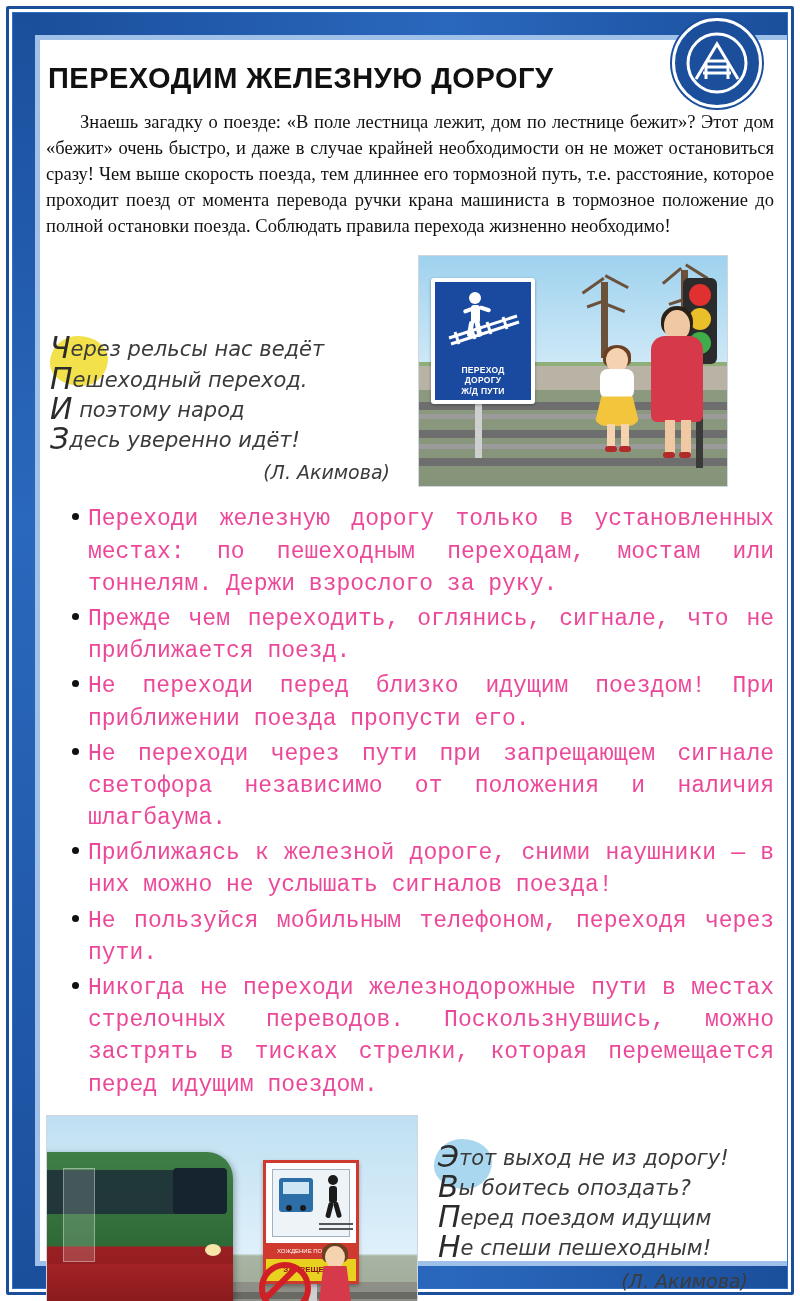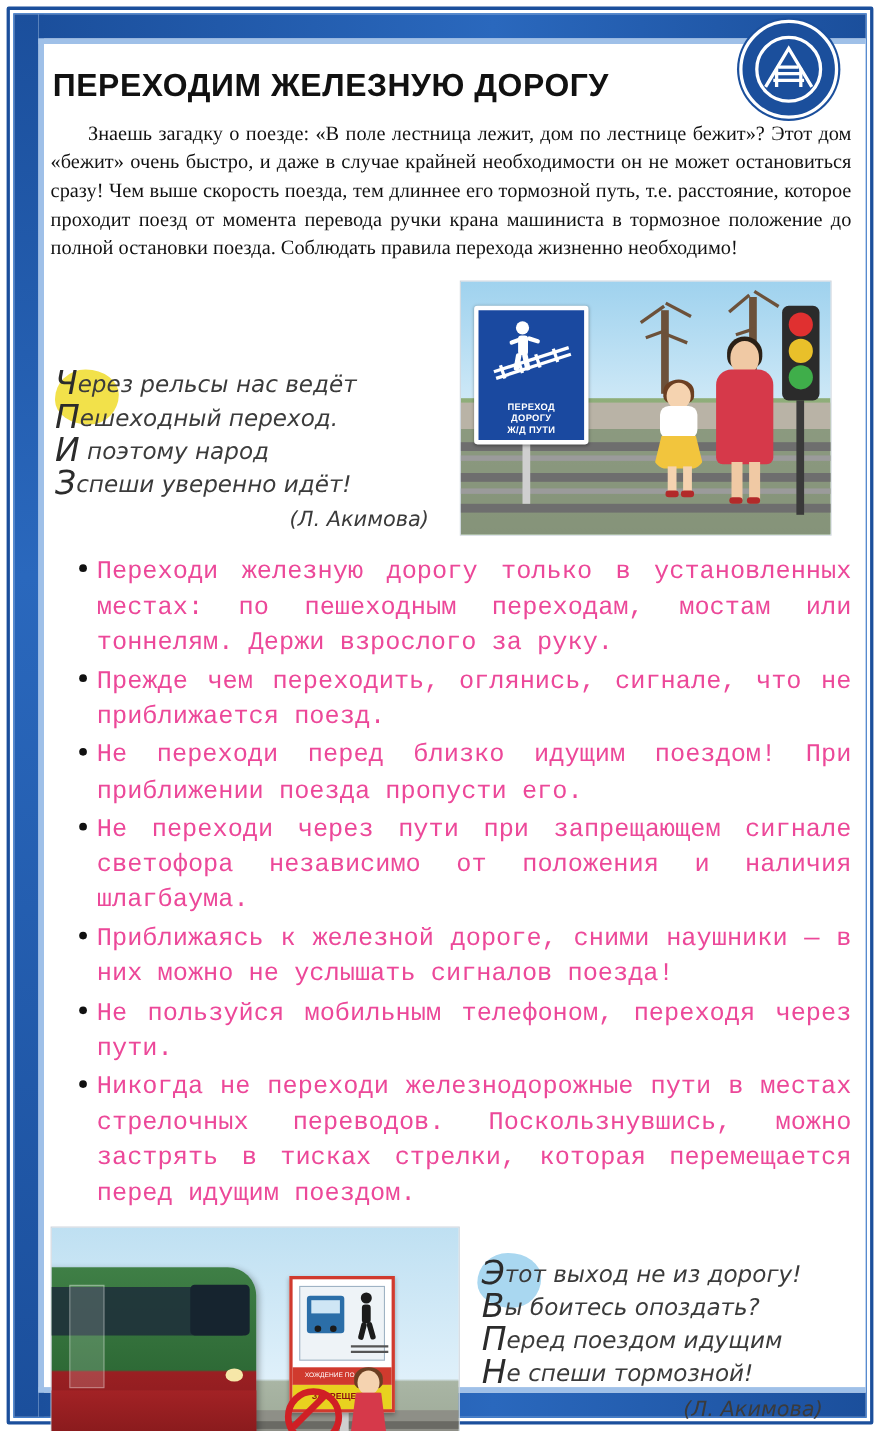--- a/index.html
+++ b/index.html
@@ -147,21 +147,21 @@
     text-align: right;
     font-family: "DejaVu Sans", sans-serif;
     font-style: italic;
     font-size: 19px;
     color: #3b3b3b;
     padding-right: 10px;
   }
 
   
   .illus-1 {
-    width: 338px;
+    width: 310px;
     height: 232px;
     position: relative;
     overflow: hidden;
     border: 1px solid #cfd6de;
     box-sizing: border-box;
     background: linear-gradient(180deg,#bfe0f2 0%, #d8eef8 45%, #cfe7d8 46%, #b9d8b0 60%, #9ec08e 100%);
     flex: 0 0 auto;
   }
   .sky-band { position:absolute; left:0; right:0; top:0; height:48%; background:linear-gradient(180deg,#9fd2ee,#cfe9f7); }
   .ground { position:absolute; left:0; right:0; bottom:0; height:54%; background:linear-gradient(180deg,#8fae7a,#7d9c6a); }
@@ -373,21 +373,21 @@
     <p class="lead">Знаешь загадку о поезде: «В поле лестница лежит, дом по лестнице бежит»? Этот дом «бежит» очень быстро, и даже в случае крайней необходимости он не может остановиться сразу! Чем выше скорость поезда, тем длиннее его тормозной путь, т.е. расстояние, которое проходит поезд от момента перевода ручки крана машиниста в тормозное положение до полной остановки поезда. Соблюдать правила перехода жизненно необходимо!</p>
 
     <div class="row-1">
 
       <div class="poem">
         <div class="blob"></div>
         <div class="poem-lines">
           <span class="ln"><span class="cap">Ч</span><span>ерез рельсы нас ведёт</span></span>
           <span class="ln"><span class="cap">П</span><span>ешеходный переход.</span></span>
           <span class="ln"><span class="cap">И</span><span> поэтому народ</span></span>
-          <span class="ln"><span class="cap">З</span><span>спеши уверенно идёт!</span></span>
+          <span class="ln"><span class="cap">З</span><span>десь уверенно идёт!</span></span>
         </div>
         <div class="poem-author">(Л. Акимова)</div>
       </div>
 
       <div class="illus-1">
         <div class="sky-band"></div>
         <div class="ground"></div>
 
         <div class="tree" style="left:150px; top:6px; width:70px; height:96px;">
           <div class="trunk" style="left:32px; top:20px; height:76px;"></div>
@@ -538,20 +538,20 @@
             <div class="legR"></div>
         </div>
       </div>
 
       <div class="poem poem-2">
         <div class="blob blue" style="left:0px; top:24px;"></div>
         <div class="poem-lines">
           <span class="ln"><span class="cap">Э</span><span>тот выход не из дорогу!</span></span>
           <span class="ln"><span class="cap">В</span><span>ы боитесь опоздать?</span></span>
           <span class="ln"><span class="cap">П</span><span>еред поездом идущим</span></span>
-          <span class="ln"><span class="cap">Н</span><span>е спеши тормозной!</span></span>
+          <span class="ln"><span class="cap">Н</span><span>е спеши пешеходным!</span></span>
         </div>
         <div class="poem-author">(Л. Акимова)</div>
       </div>
     </div>
 
   </div>
 </div>
 
 </body></html>

